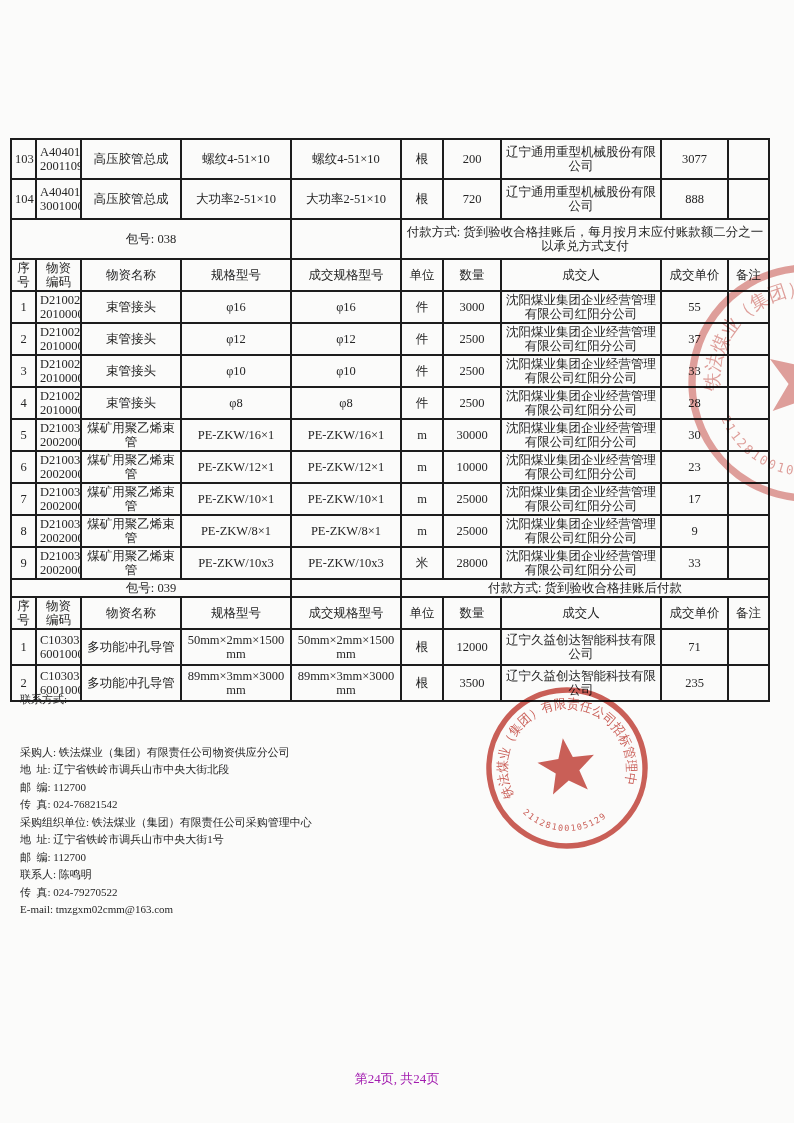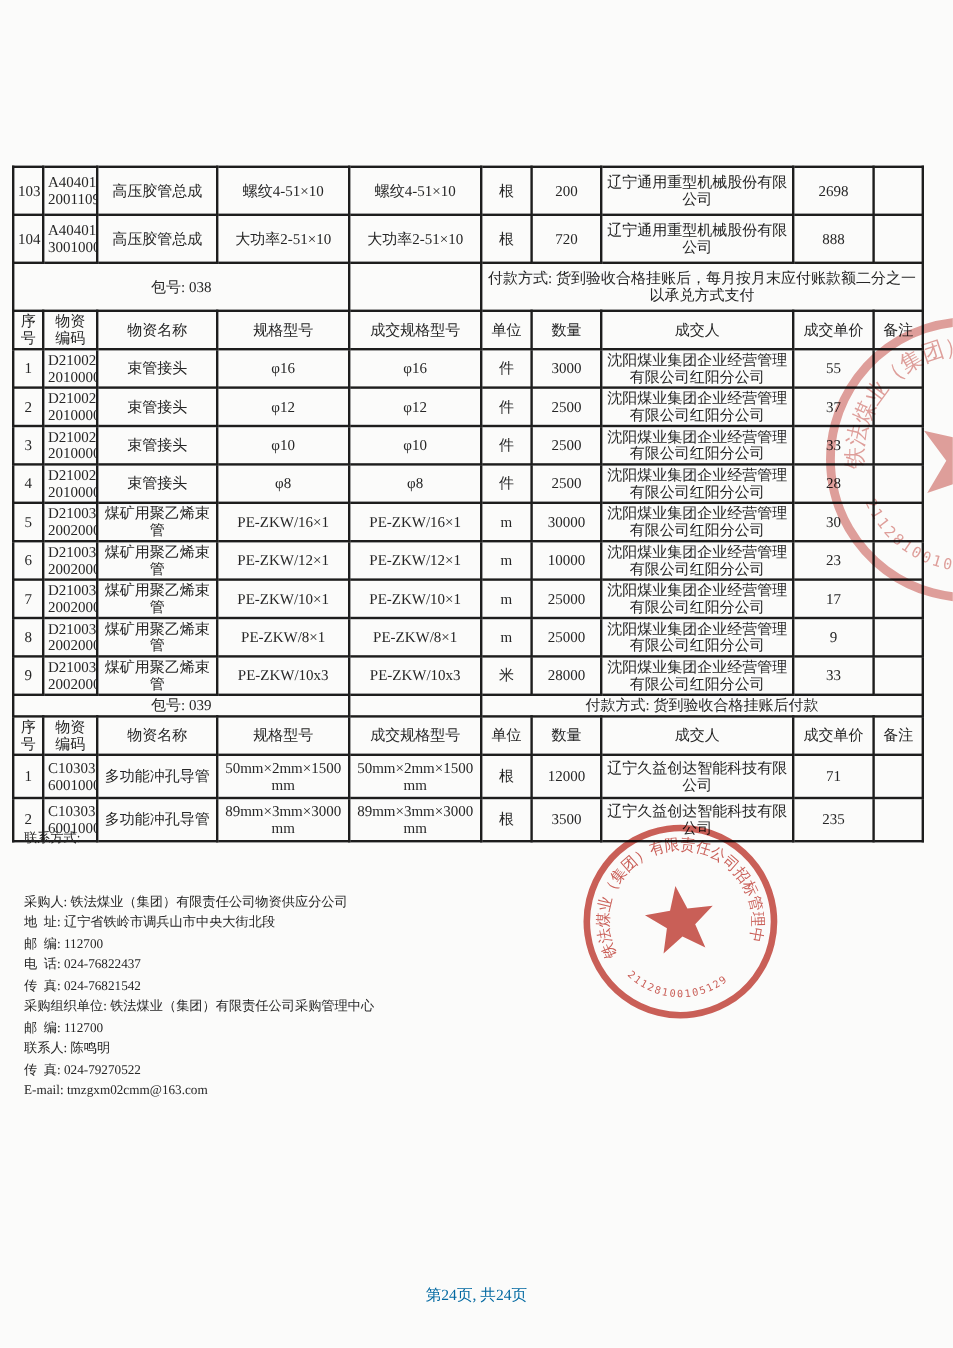--- a/index.html
+++ b/index.html
@@ -64,21 +64,21 @@
   .contact div{height:17.5px;overflow:visible;}
 
   
   .stamp{position:absolute;mix-blend-mode:multiply;pointer-events:none;}
   .stamp-main{left:472px;top:673px;opacity:.85;}
   .stamp-partial{left:667px;top:243px;opacity:.5;}
 
   
   .footer{
     position:absolute;left:0;top:1070px;width:794px;
-    text-align:center;font-size:13px;color:#0369a1;
+    text-align:center;font-size:13px;color:#a21caf;
   }
 </style>
 </head>
 <body>
 
 <div class="page">
 
   <table class="doc">
     <colgroup>
       <col class="c-seq">
@@ -95,21 +95,21 @@
     <tbody>
       <tr class="h38">
           <td>103</td>
           <td class="code"><span>A4040100</span><br><span>20011093</span></td>
           <td class="name">高压胶管总成</td>
           <td class="spec">螺纹4-51×10</td>
           <td class="dspec">螺纹4-51×10</td>
           <td>根</td>
           <td>200</td>
           <td class="supplier">辽宁通用重型机械股份有限公司</td>
-          <td>2698</td>
+          <td>3077</td>
           <td></td>
         </tr>
         <tr class="h38">
           <td>104</td>
           <td class="code"><span>A4040100</span><br><span>30010003</span></td>
           <td class="name">高压胶管总成</td>
           <td class="spec">大功率2-51×10</td>
           <td class="dspec">大功率2-51×10</td>
           <td>根</td>
           <td>720</td>
@@ -287,21 +287,21 @@
           <td>3500</td>
           <td class="supplier">辽宁久益创达智能科技有限公司</td>
           <td>235</td>
           <td></td>
         </tr>
     </tbody>
   </table>
 
   <div class="contact">
     <div>联系方式:</div>
-    <div>采购人: 铁法煤业（集团）有限责任公司物资供应分公司</div><div>地  址: 辽宁省铁岭市调兵山市中央大街北段</div><div>邮  编: 112700</div><div>电  话: 024-76822437</div><div>传  真: 024-76821542</div><div>采购组织单位: 铁法煤业（集团）有限责任公司采购管理中心</div><div>邮  编: 112700</div><div>联系人: 陈鸣明</div><div>传  真: 024-79270522</div><div>E-mail: tmzgxm02cmm@163.com</div>
+    <div>采购人: 铁法煤业（集团）有限责任公司物资供应分公司</div><div>地  址: 辽宁省铁岭市调兵山市中央大街北段</div><div>邮  编: 112700</div><div>传  真: 024-76821542</div><div>采购组织单位: 铁法煤业（集团）有限责任公司采购管理中心</div><div>地  址: 辽宁省铁岭市调兵山市中央大街1号</div><div>邮  编: 112700</div><div>联系人: 陈鸣明</div><div>传  真: 024-79270522</div><div>E-mail: tmzgxm02cmm@163.com</div>
   </div>
 
   <svg class="stamp stamp-main" width="190" height="190" viewBox="0 0 190 190">
     <g transform="rotate(-8 95 95)" fill="none">
       <circle cx="95" cy="95" r="78" stroke="#c5443c" stroke-width="5.5"></circle>
       <polygon fill="#c5443c" points="95,65 102.3,84.9 123.5,85.7 106.9,98.9 112.6,119.3 95,107.5 77.4,119.3 83.1,98.9 66.5,85.7 87.7,84.9"></polygon>
       <path id="tp1" d="M 38.6,115.5 A 60,60 0 1 1 151.4,115.5" fill="none"></path>
       <text font-size="13" fill="#c5443c" textLength="246" lengthAdjust="spacingAndGlyphs" font-family="Liberation Serif, serif">
         <textPath href="#tp1">铁法煤业（集团）有限责任公司招标管理中心</textPath>
       </text>

